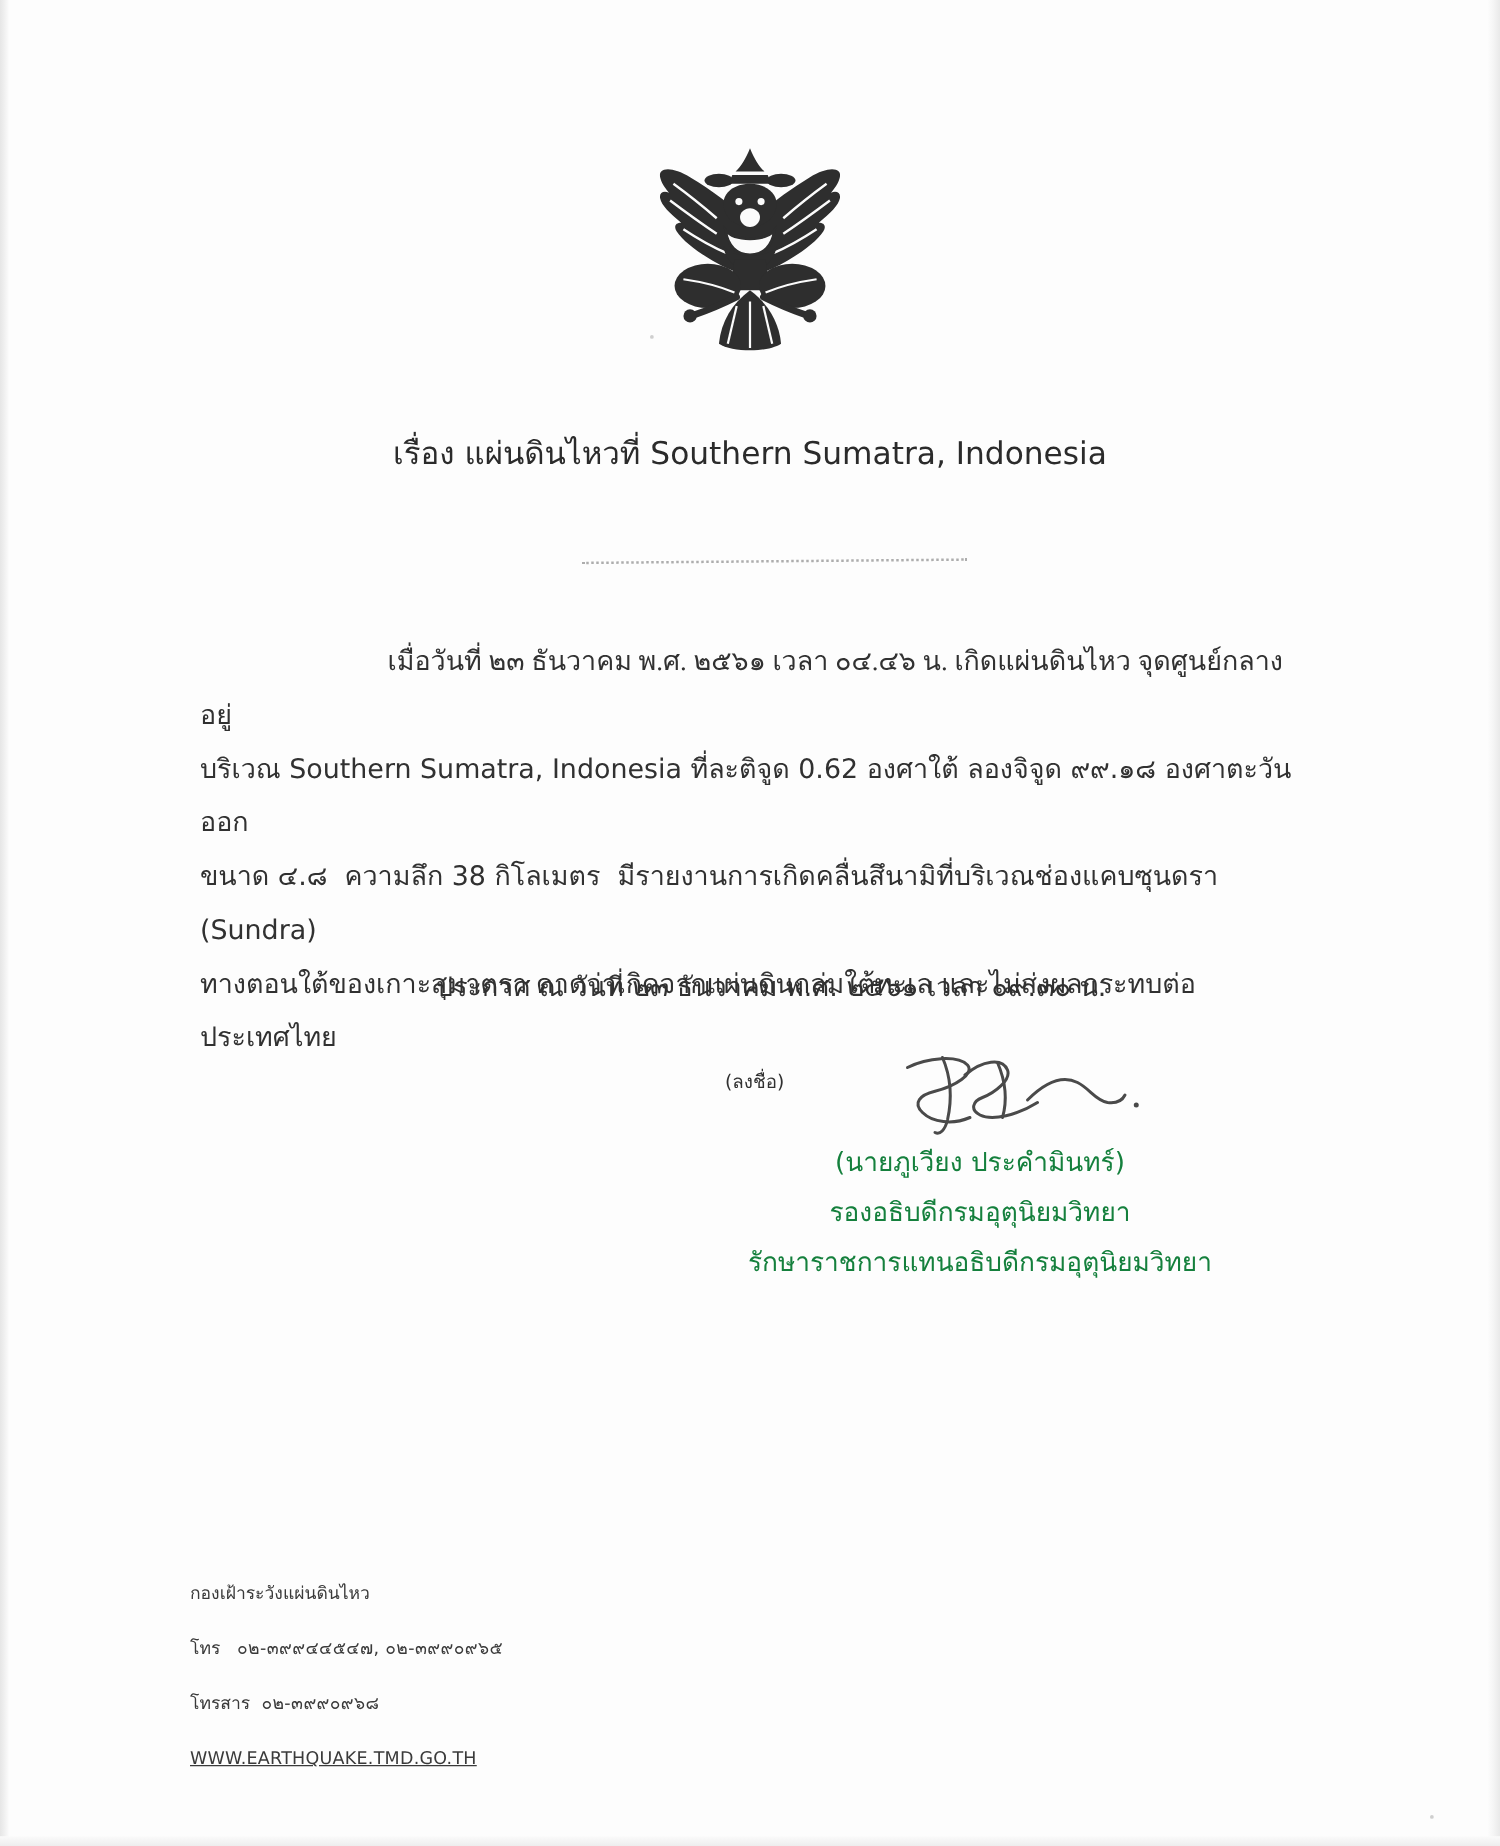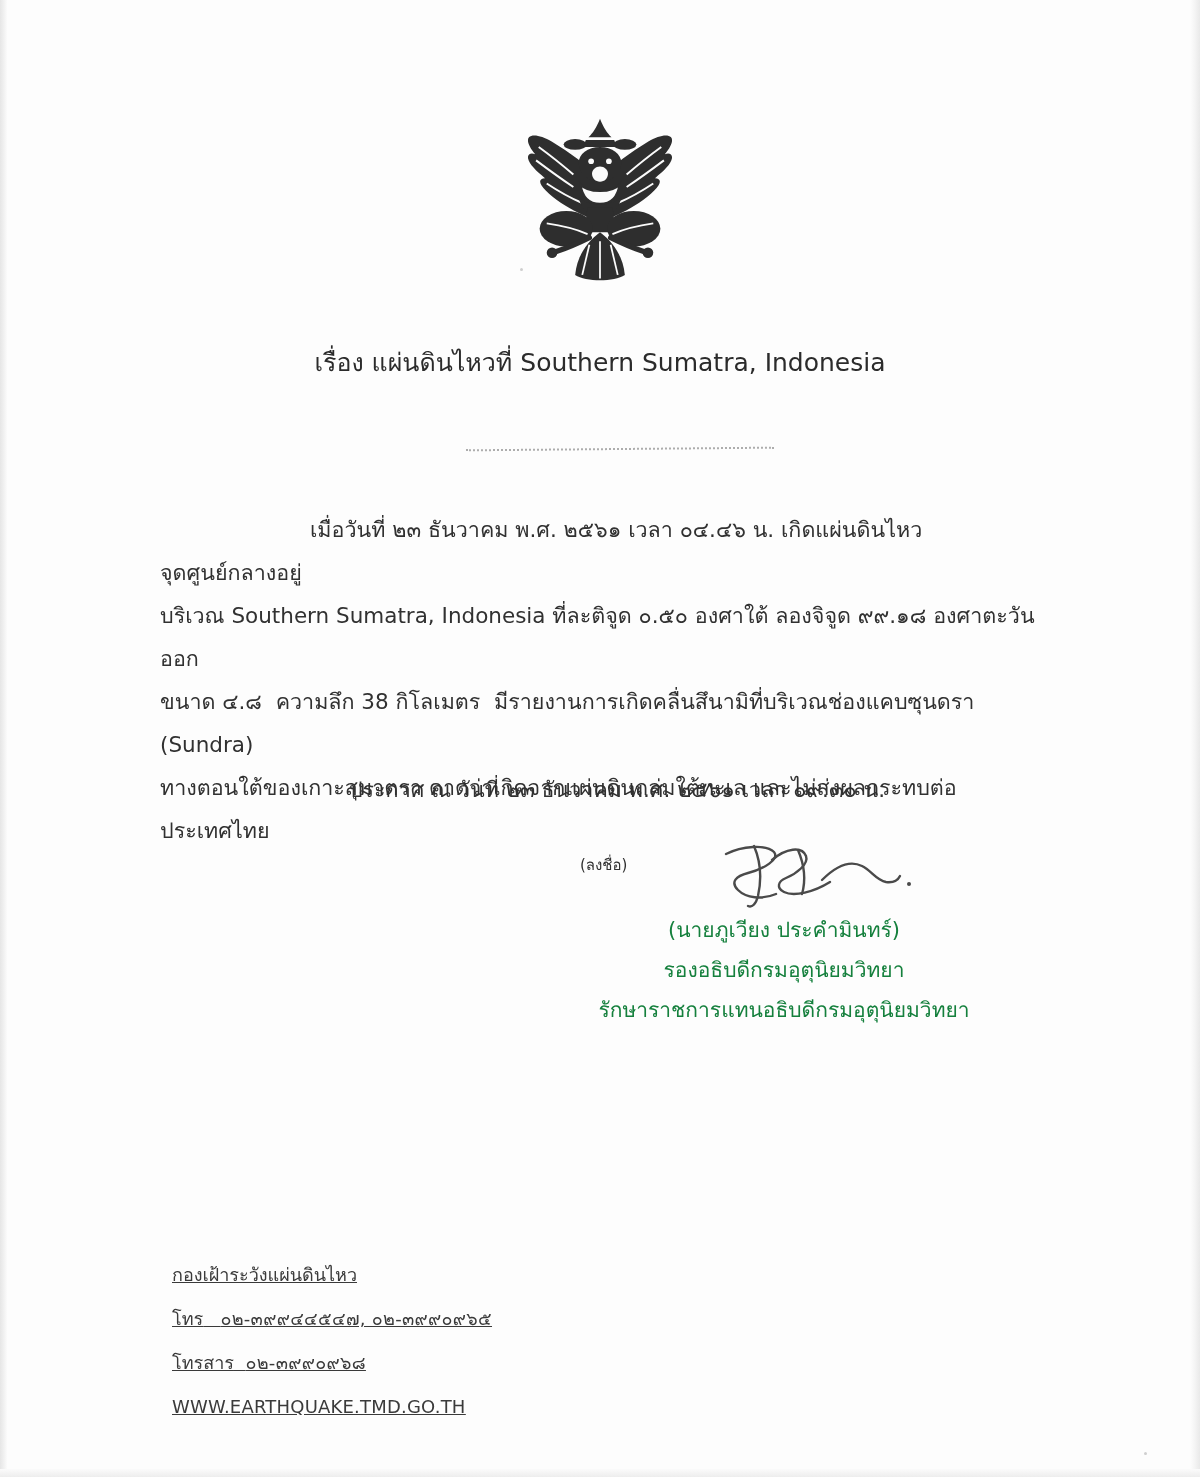--- a/index.html
+++ b/index.html
@@ -93,21 +93,21 @@
     width: 880px;
     font-size: 21.5px;
     line-height: 43px;
     color: #313131;
     filter: blur(0.2px);
   }
   .body-text p {
     margin: 0;
     white-space: pre-wrap;
   }
-  .body-text .first-line { text-indent: 150px; }
+  .body-text .first-line { text-indent: 150px; font-family: Liberation Serif, serif; }
 
   .announce-date {
     position: absolute;
     left: 0; right: 0;
     top: 772px;
     text-align: center;
     font-size: 21.5px;
     color: #313131;
     padding-left: 34px;
     filter: blur(0.2px);
@@ -147,27 +147,26 @@
     font-size: 21px;
     color: #15803d;
     line-height: 40px;
     padding-right: 22px;
     filter: blur(0.2px);
   }
 
   
   .footer {
     position: absolute;
-    left: 172px;
+    left: 152px;
     bottom: 48px;
-    font-size: 18px;
+    font-size: 14px;
     color: #3a3a3a;
     line-height: 44px;
     filter: blur(0.2px);
-    text-decoration: underline;
   }
   .footer .url {
     text-decoration: underline;
     letter-spacing: 0.2px;
     color: #3a3a3a;
   }
   .footer .tel-row span.num { letter-spacing: 0.3px; }
   .speck {
     position: absolute;
     width: 3px; height: 3px;
@@ -241,21 +240,21 @@
     </svg>
   </div>
 
   <div class="title-block">
     <div class="title-line2">เรื่อง แผ่นดินไหวที่ Southern Sumatra, Indonesia</div>
   </div>
   <div class="divider"></div>
 
   <div class="body-text">
     <p class="first-line">เมื่อวันที่ ๒๓ ธันวาคม พ.ศ. ๒๕๖๑ เวลา ๐๔.๔๖ น. เกิดแผ่นดินไหว จุดศูนย์กลางอยู่</p>
-    <p>บริเวณ Southern Sumatra, Indonesia ที่ละติจูด ๐.๕๐ องศาใต้ ลองจิจูด ๙๙.๑๘ องศาตะวันออก</p>
+    <p>บริเวณ Southern Sumatra, Indonesia ที่ละติจูด 0.62 องศาใต้ ลองจิจูด ๙๙.๑๘ องศาตะวันออก</p>
     <p>ขนาด ๔.๘  ความลึก 38 กิโลเมตร  มีรายงานการเกิดคลื่นสึนามิที่บริเวณช่องแคบซุนดรา  (Sundra)</p>
     <p>ทางตอนใต้ของเกาะสุมาตรา คาดว่าเกิดจากแผ่นดินถล่มใต้ทะเล และไม่ส่งผลกระทบต่อประเทศไทย</p>
   </div>
 
   <div class="announce-date">ประกาศ ณ วันที่ ๒๓ ธันวาคม พ.ศ. ๒๕๖๑ เวลา ๐๙.๓๐ น.</div>
 
   <div class="sig-area">
     <div class="sig-row">
       <div class="sig-label">(ลงชื่อ)</div>
       <div class="sig-mark">

